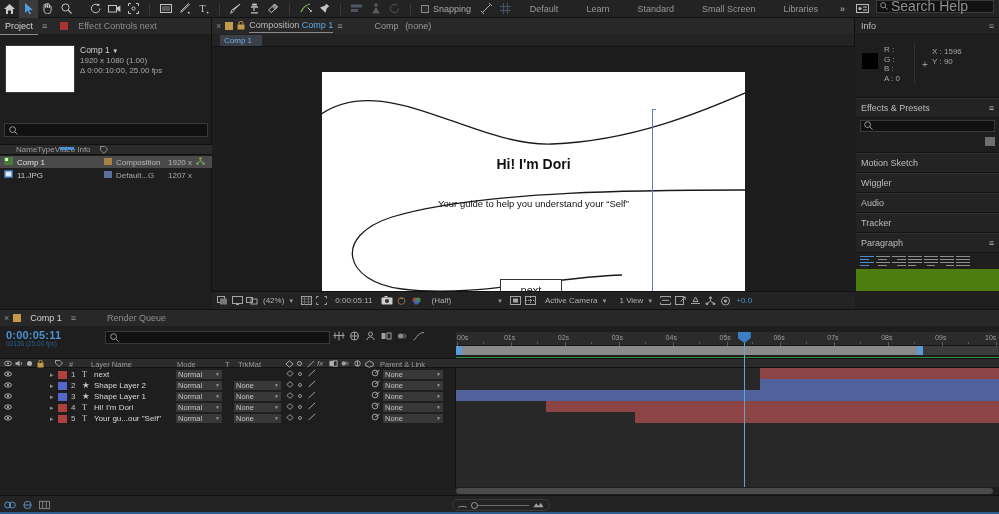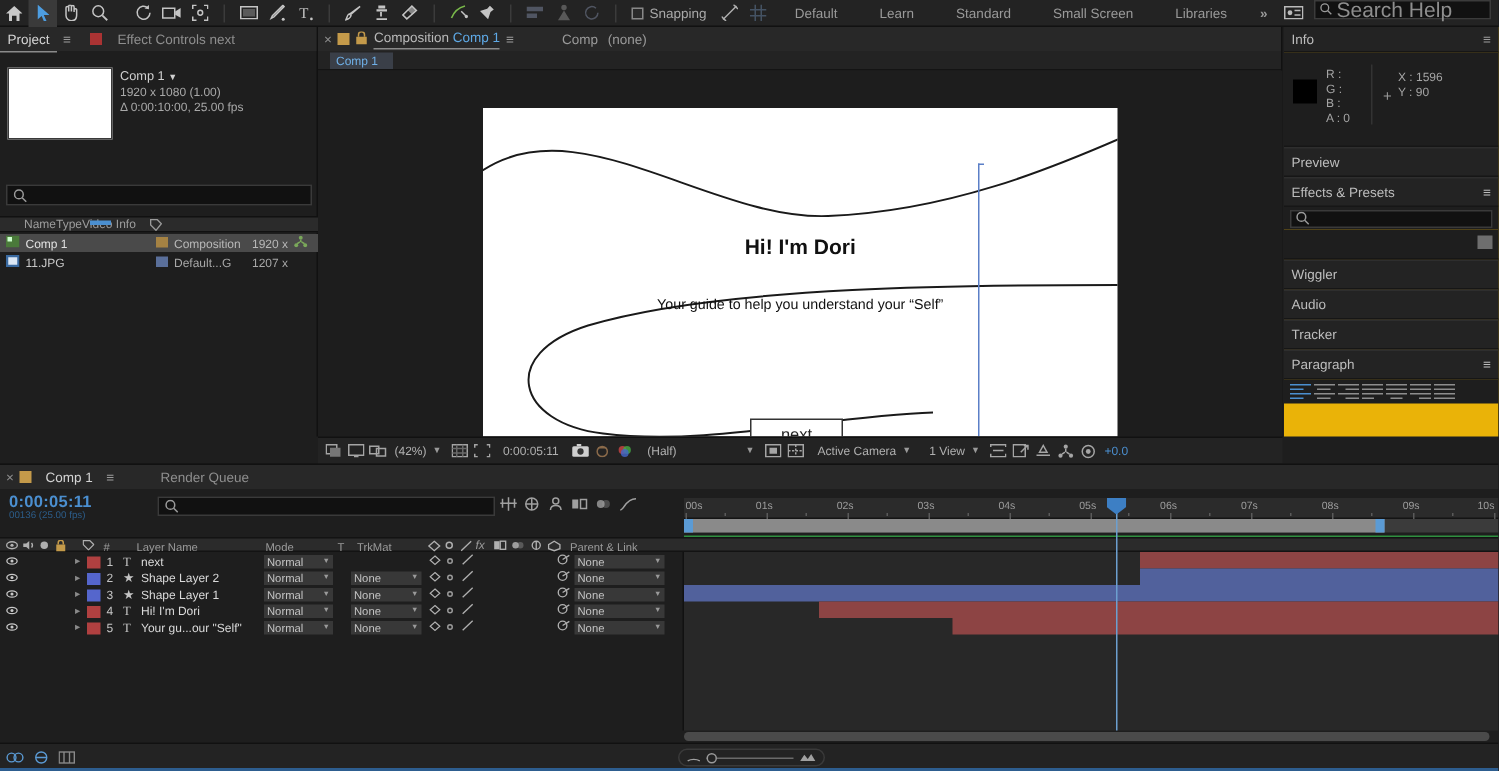--- a/index.html
+++ b/index.html
@@ -117,21 +117,21 @@
   #compbottom {
     position:absolute; left:0; top:273px; width:643px; height:18px; background:#232323;
     display:flex; align-items:center; border-top:1px solid #111; gap:1px; padding-left:3px;
   }
   .cbico { width:14px; height:14px; display:flex; align-items:center; justify-content:center; color:#a5a5a5; }
   .cbtxt { font-size:8px; color:#b0b0b0; padding:0 3px; }
   .carrow { font-size:6px; color:#9a9a9a; }
   .cbzero { font-size:8px; color:#4b8fd0; padding-left:3px; }
 
   
-  #right { position:absolute; left:856px; top:18px; width:143px; height:273px; background:#eab308; }
+  #right { position:absolute; left:856px; top:18px; width:143px; height:273px; background:#4d7c0f; }
   .rhdr {
     height:17px; background:#232323; display:flex; align-items:center; justify-content:space-between;
     padding:0 5px; font-size:9px; color:#bdbdbd; border-bottom:1px solid #161616;
   }
   .rhdr .ham { color:#9a9a9a; font-size:9px; }
   #infobody { height:63px; position:relative; background:#1e1e1e; border-bottom:1px solid #161616; }
   #swatch { position:absolute; left:6px; top:18px; width:16px; height:16px; background:#000; }
   #rgba { position:absolute; left:28px; top:10px; font-size:8px; line-height:9.5px; color:#a5a5a5; }
   #infodiv { position:absolute; left:58px; top:8px; width:1px; height:40px; background:#333; }
   #xy { position:absolute; left:76px; top:12px; font-size:8px; line-height:10px; color:#a5a5a5; }
@@ -640,36 +640,36 @@
       <div><span>A :</span> <span>0</span></div>
     </div>
     <div id="infodiv"></div>
     <div id="plusico">+</div>
     <div id="xy">
       <div><span>X :</span> <span>1596</span></div>
       <div><span>Y :</span> <span>90</span></div>
     </div>
   </div>
   <div class="rsec">
-    <span>Preview</span>
-  </div>
-  <div class="rsec">
     <span>Effects &amp; Presets</span>
     <span class="ham">≡</span>
   </div>
   <div id="epsearch">
     <div class="fld">
       <svg width="9" height="9" viewBox="0 0 9 9">
           <circle cx="3.6" cy="3.6" r="2.9" fill="none" stroke="#9a9a9a"></circle>
           <line x1="5.8" y1="5.8" x2="8.5" y2="8.5" stroke="#9a9a9a"></line>
         </svg>
     </div>
   </div>
   <div id="epbody">
     <span class="cornerico"></span>
+  </div>
+  <div class="rsec">
+    <span>Motion Sketch</span>
   </div>
   <div class="rsec">
     <span>Wiggler</span>
   </div>
   <div class="rsec">
     <span>Audio</span>
   </div>
   <div class="rsec">
     <span>Tracker</span>
   </div>

